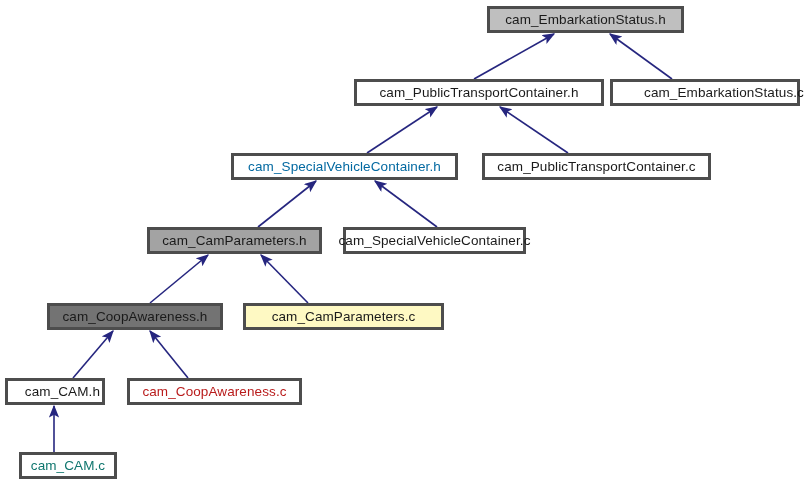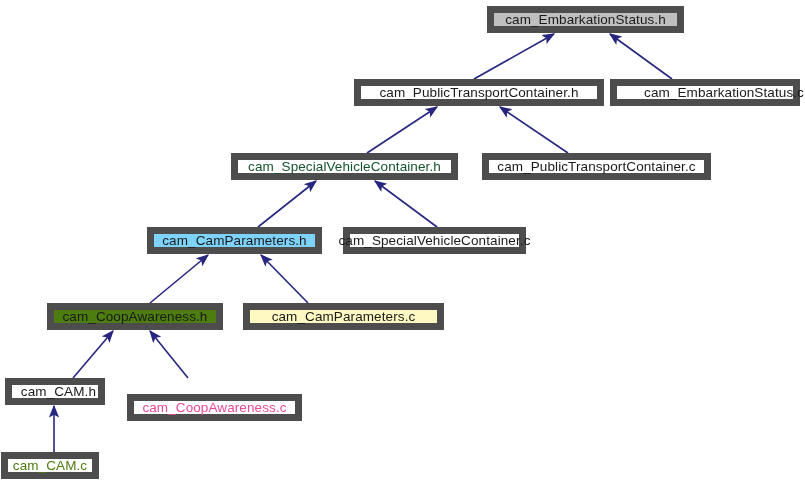--- a/index.html
+++ b/index.html
@@ -18,21 +18,21 @@
   #graph-svg {
     position: absolute;
     left: 0;
     top: 0;
     width: 805px;
     height: 485px;
   }
   .node-box {
     position: absolute;
     box-sizing: border-box;
-    border: 7px solid #be185d;
+    border: 3px solid #be185d;
     background: #ffffff;
     color: #1a1a1a;
     font-size: 13.5px;
     line-height: 1;
     display: flex;
     align-items: center;
     justify-content: center;
     white-space: nowrap;
     letter-spacing: 0.1px;
   }
@@ -73,41 +73,41 @@
   <div id="nodes-layer">
       <div class="node-box highlight" style="left: 487px; top: 6px; width: 197px; height: 27px; border-color: rgb(77, 77, 77); background: rgb(191, 191, 191); color: rgb(26, 26, 26);">
         <span class="node-label">cam_EmbarkationStatus.h</span>
       </div>
       <div class="node-box" style="left: 354px; top: 79px; width: 250px; height: 27px; border-color: rgb(77, 77, 77); background: rgb(255, 255, 255); color: rgb(26, 26, 26);">
         <span class="node-label">cam_PublicTransportContainer.h</span>
       </div>
       <div class="node-box" style="left: 610px; top: 79px; width: 190px; height: 27px; border-color: rgb(77, 77, 77); background: rgb(255, 255, 255); color: rgb(26, 26, 26); padding-left: 38px;">
         <span class="node-label">cam_EmbarkationStatus.c</span>
       </div>
-      <div class="node-box" style="left: 231px; top: 153px; width: 227px; height: 27px; border-color: rgb(77, 77, 77); background: rgb(255, 255, 255); color: #14532d;">
+      <div class="node-box" style="left: 231px; top: 153px; width: 227px; height: 27px; border-color: rgb(77, 77, 77); background: rgb(255, 255, 255); color: #0369a1;">
         <span class="node-label">cam_SpecialVehicleContainer.h</span>
       </div>
       <div class="node-box" style="left: 482px; top: 153px; width: 229px; height: 27px; border-color: rgb(77, 77, 77); background: rgb(255, 255, 255); color: rgb(26, 26, 26);">
         <span class="node-label">cam_PublicTransportContainer.c</span>
       </div>
-      <div class="node-box" style="left: 147px; top: 227px; width: 175px; height: 27px; border-color: rgb(77, 77, 77); background: #7dd3fc; color: rgb(26, 26, 26);">
+      <div class="node-box" style="left: 147px; top: 227px; width: 175px; height: 27px; border-color: rgb(77, 77, 77); background: #a3a3a3; color: rgb(26, 26, 26);">
         <span class="node-label">cam_CamParameters.h</span>
       </div>
       <div class="node-box" style="left: 343px; top: 227px; width: 183px; height: 27px; border-color: rgb(77, 77, 77); background: rgb(255, 255, 255); color: rgb(26, 26, 26);">
         <span class="node-label">cam_SpecialVehicleContainer.c</span>
       </div>
-      <div class="node-box" style="left: 47px; top: 303px; width: 176px; height: 27px; border-color: rgb(77, 77, 77); background: #4d7c0f; color: rgb(26, 26, 26);">
+      <div class="node-box" style="left: 47px; top: 303px; width: 176px; height: 27px; border-color: rgb(77, 77, 77); background: #737373; color: rgb(26, 26, 26);">
         <span class="node-label">cam_CoopAwareness.h</span>
       </div>
       <div class="node-box" style="left: 243px; top: 303px; width: 201px; height: 27px; border-color: rgb(77, 77, 77); background: #fef9c3; color: rgb(26, 26, 26);">
         <span class="node-label">cam_CamParameters.c</span>
       </div>
       <div class="node-box" style="left: 5px; top: 378px; width: 100px; height: 27px; border-color: rgb(77, 77, 77); background: rgb(255, 255, 255); color: rgb(26, 26, 26); justify-content: flex-end;">
         <span class="node-label">cam_CAM.h</span>
       </div>
-      <div class="node-box" style="left: 127px; top: 378px; width: 175px; height: 27px; border-color: rgb(77, 77, 77); background: rgb(255, 255, 255); color: #ec4899; margin-top: 16px;">
+      <div class="node-box" style="left: 127px; top: 378px; width: 175px; height: 27px; border-color: rgb(77, 77, 77); background: rgb(255, 255, 255); color: #b91c1c;">
         <span class="node-label">cam_CoopAwareness.c</span>
       </div>
-      <div class="node-box" style="left: 1px; top: 452px; width: 98px; height: 27px; border-color: rgb(77, 77, 77); background: rgb(255, 255, 255); color: #4d7c0f;">
+      <div class="node-box" style="left: 19px; top: 452px; width: 98px; height: 27px; border-color: rgb(77, 77, 77); background: rgb(255, 255, 255); color: #0f766e;">
         <span class="node-label">cam_CAM.c</span>
       </div>
     </div>
 </div>
 
 </body></html>

